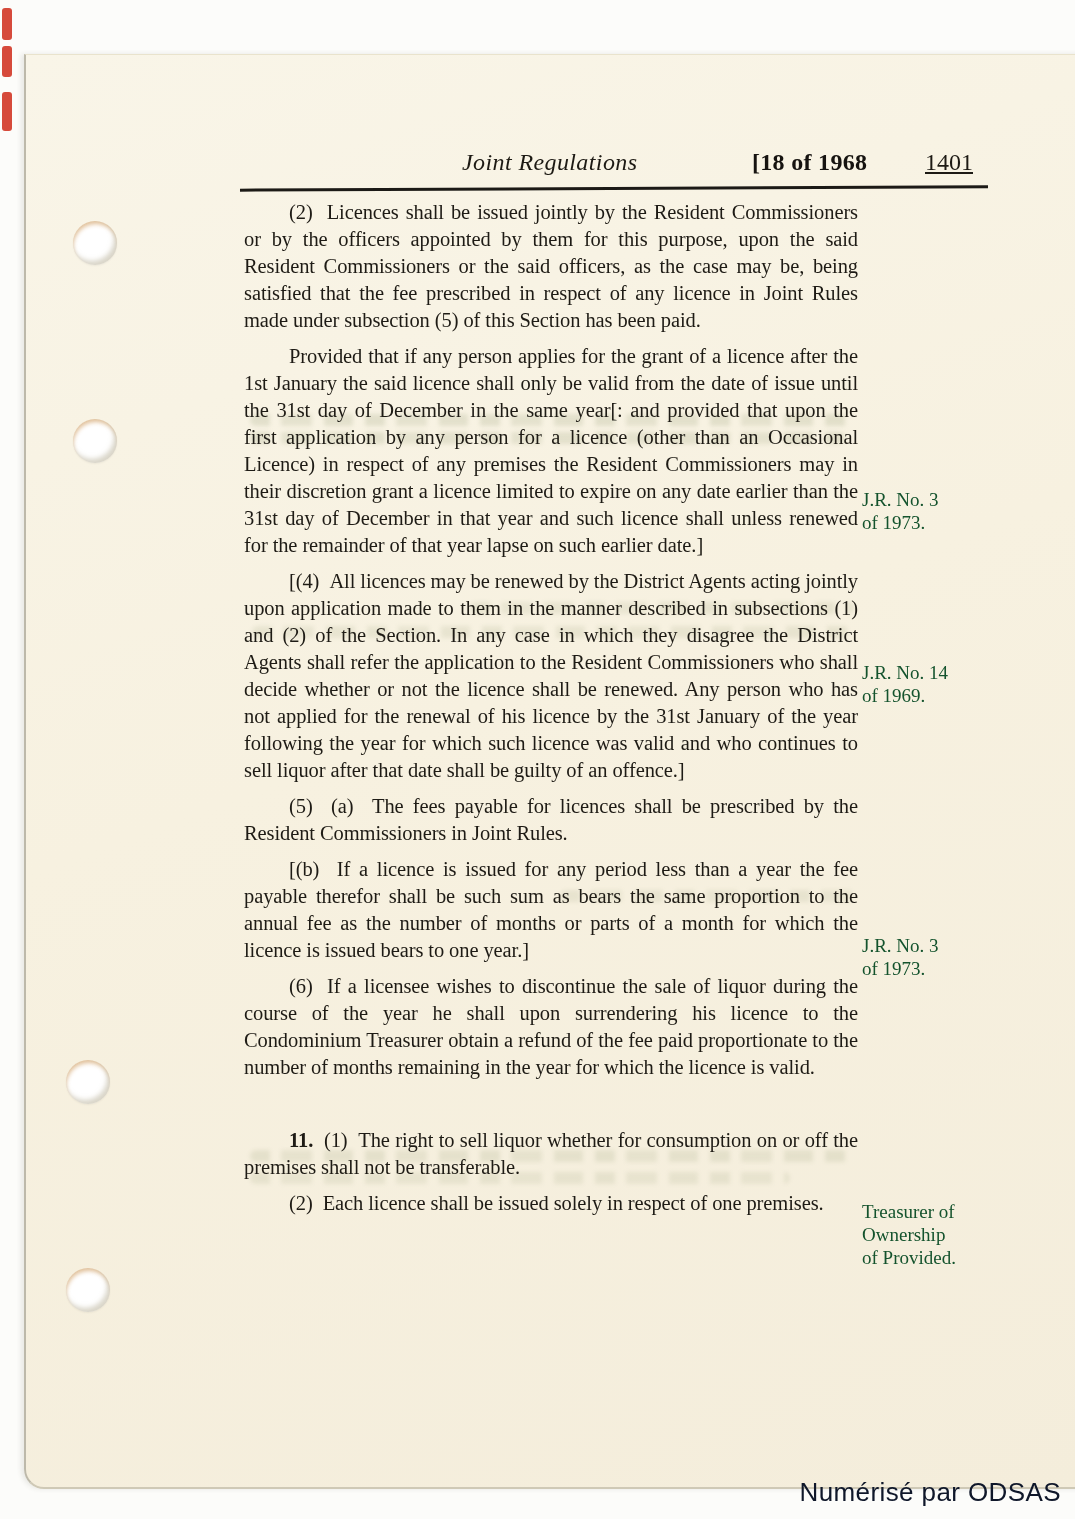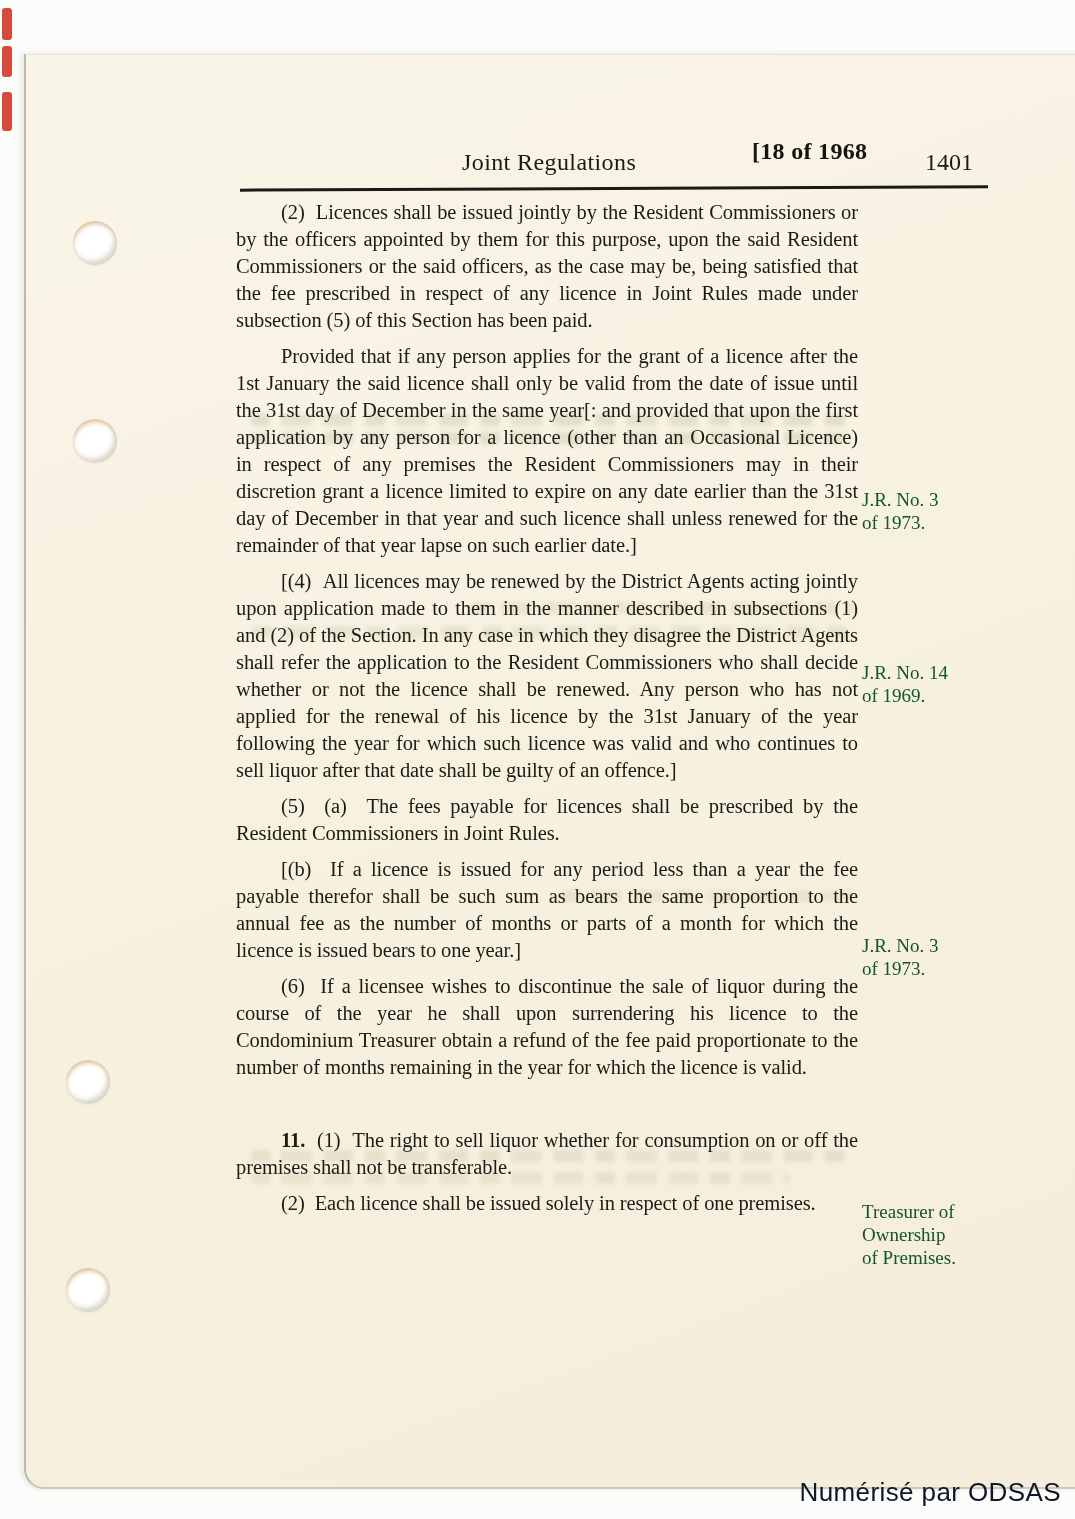--- a/index.html
+++ b/index.html
@@ -35,41 +35,41 @@
   .hole3{left:66px;top:1060px;}
   .hole4{left:66px;top:1268px;}
   
   .redmark{position:absolute;left:2px;width:10px;background:#d23b2a;border-radius:3px;opacity:.92;}
   .rm1{top:8px;height:32px;}
   .rm2{top:46px;height:31px;}
   .rm3{top:92px;height:39px;}
   
   .hdr-title{
     position:absolute;left:462px;top:149px;
-    font-size:24px;color:#1d1a14;letter-spacing:.4px;
+    font-style:italic;font-size:24px;color:#1d1a14;letter-spacing:.4px;
   }
   .hdr-cite{
-    position:absolute;left:752px;top:138px;
+    position:absolute;left:752px;top:149px;
     font-weight:bold;font-size:24px;color:#161310;letter-spacing:.3px;
   }
   .hdr-page{
     position:absolute;left:925px;top:149px;
-    font-size:24px;color:#1d1a14;
+    font-size:24px;color:#1d1a14;text-decoration:underline;
   }
   .hdr-rule{
     position:absolute;left:240px;top:187px;width:748px;height:3px;
     background:#1c1a16;transform:rotate(-0.25deg);
   }
   
   .content{
     position:absolute;left:236px;top:199px;width:622px;
     font-size:20.5px;line-height:27px;color:#1e1b15;
     text-align:justify;letter-spacing:-0.1px;
   }
-  .content p{margin:0 0 9px 0;text-indent:45px;}
+  .content p{margin:0 0 9px 8px;text-indent:45px;}
   .content p.sec-gap{margin-top:46px;}
   .lead{font-weight:bold;}
   
   .note{
     position:absolute;left:862px;width:128px;
     font-size:19px;line-height:23px;color:#14532d;text-align:left;
   }
   .n1{top:488px;} .n2{top:661px;} .n3{top:934px;} .n4{top:1200px;}
   
   .bleed{
@@ -142,18 +142,18 @@
     <div>J.R. No. 14</div>
     <div>of 1969.</div>
   </div>
   <div class="note n3">
     <div>J.R. No. 3</div>
     <div>of 1973.</div>
   </div>
   <div class="note n4">
     <div>Treasurer of</div>
     <div>Ownership</div>
-    <div>of Premises.</div>
+    <div>of Provided.</div>
   </div>
 
   <div class="credit">Numérisé par ODSAS</div>
 
 </div>
 
 </body></html>

